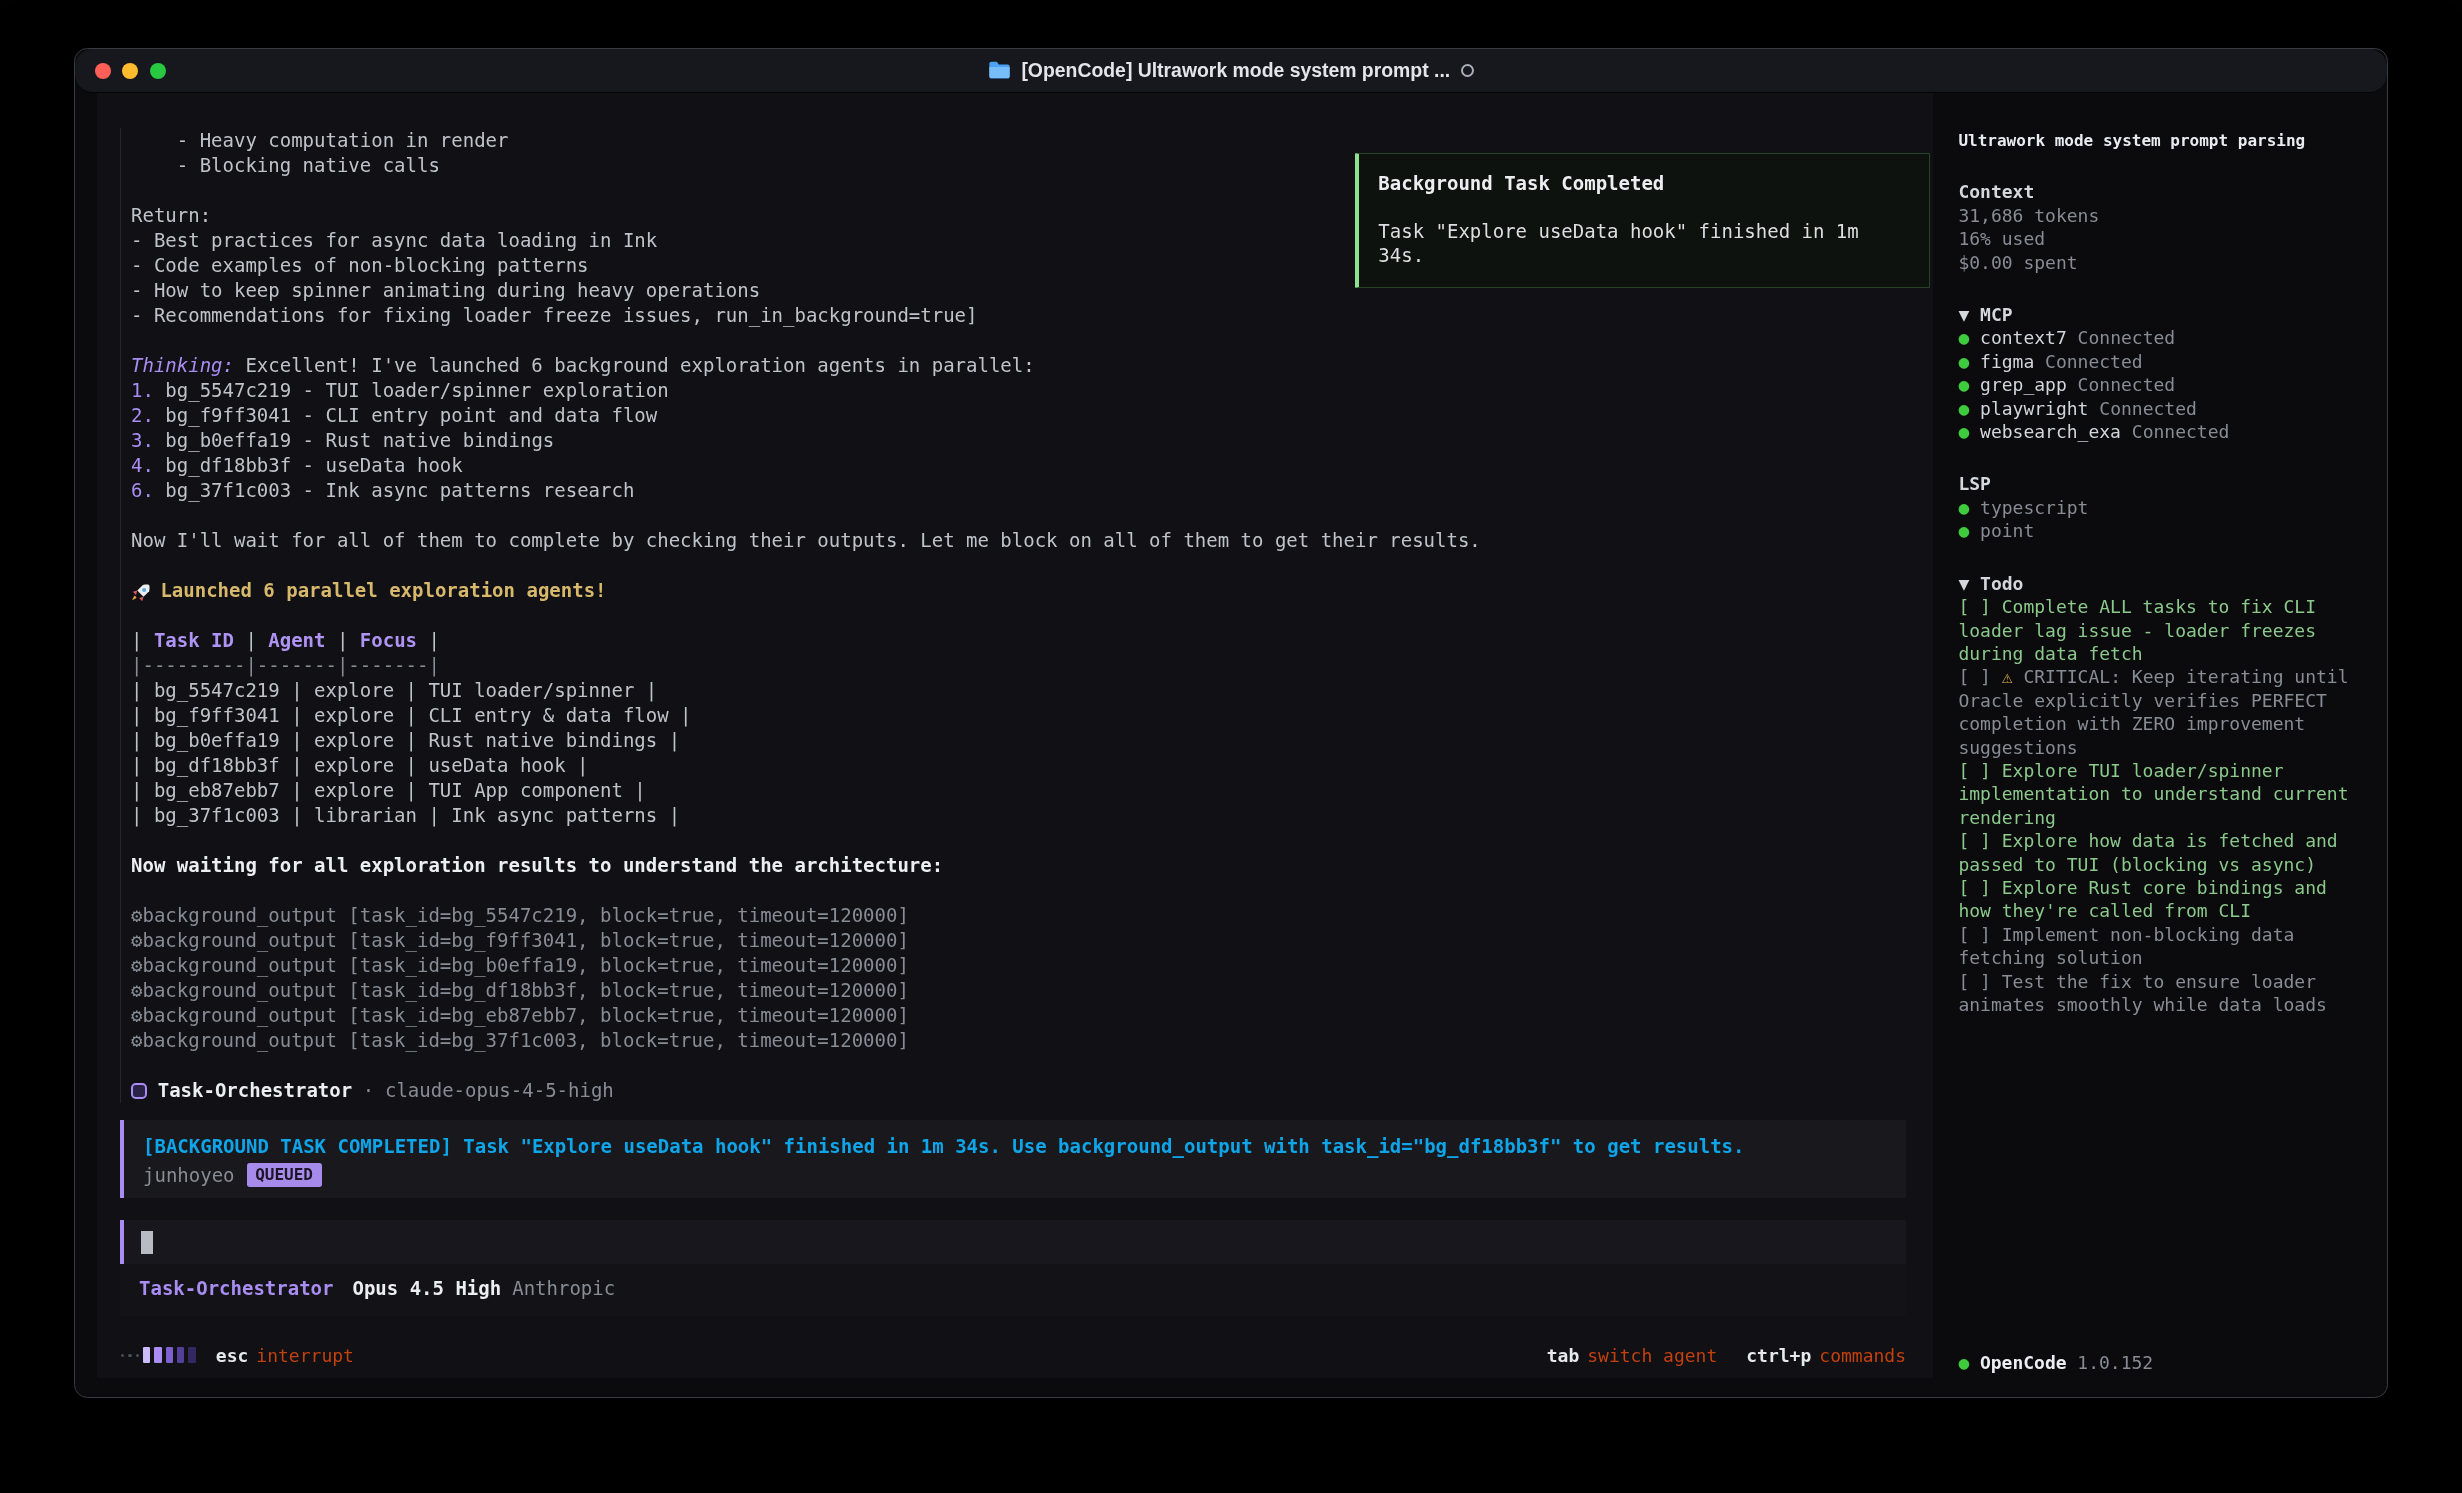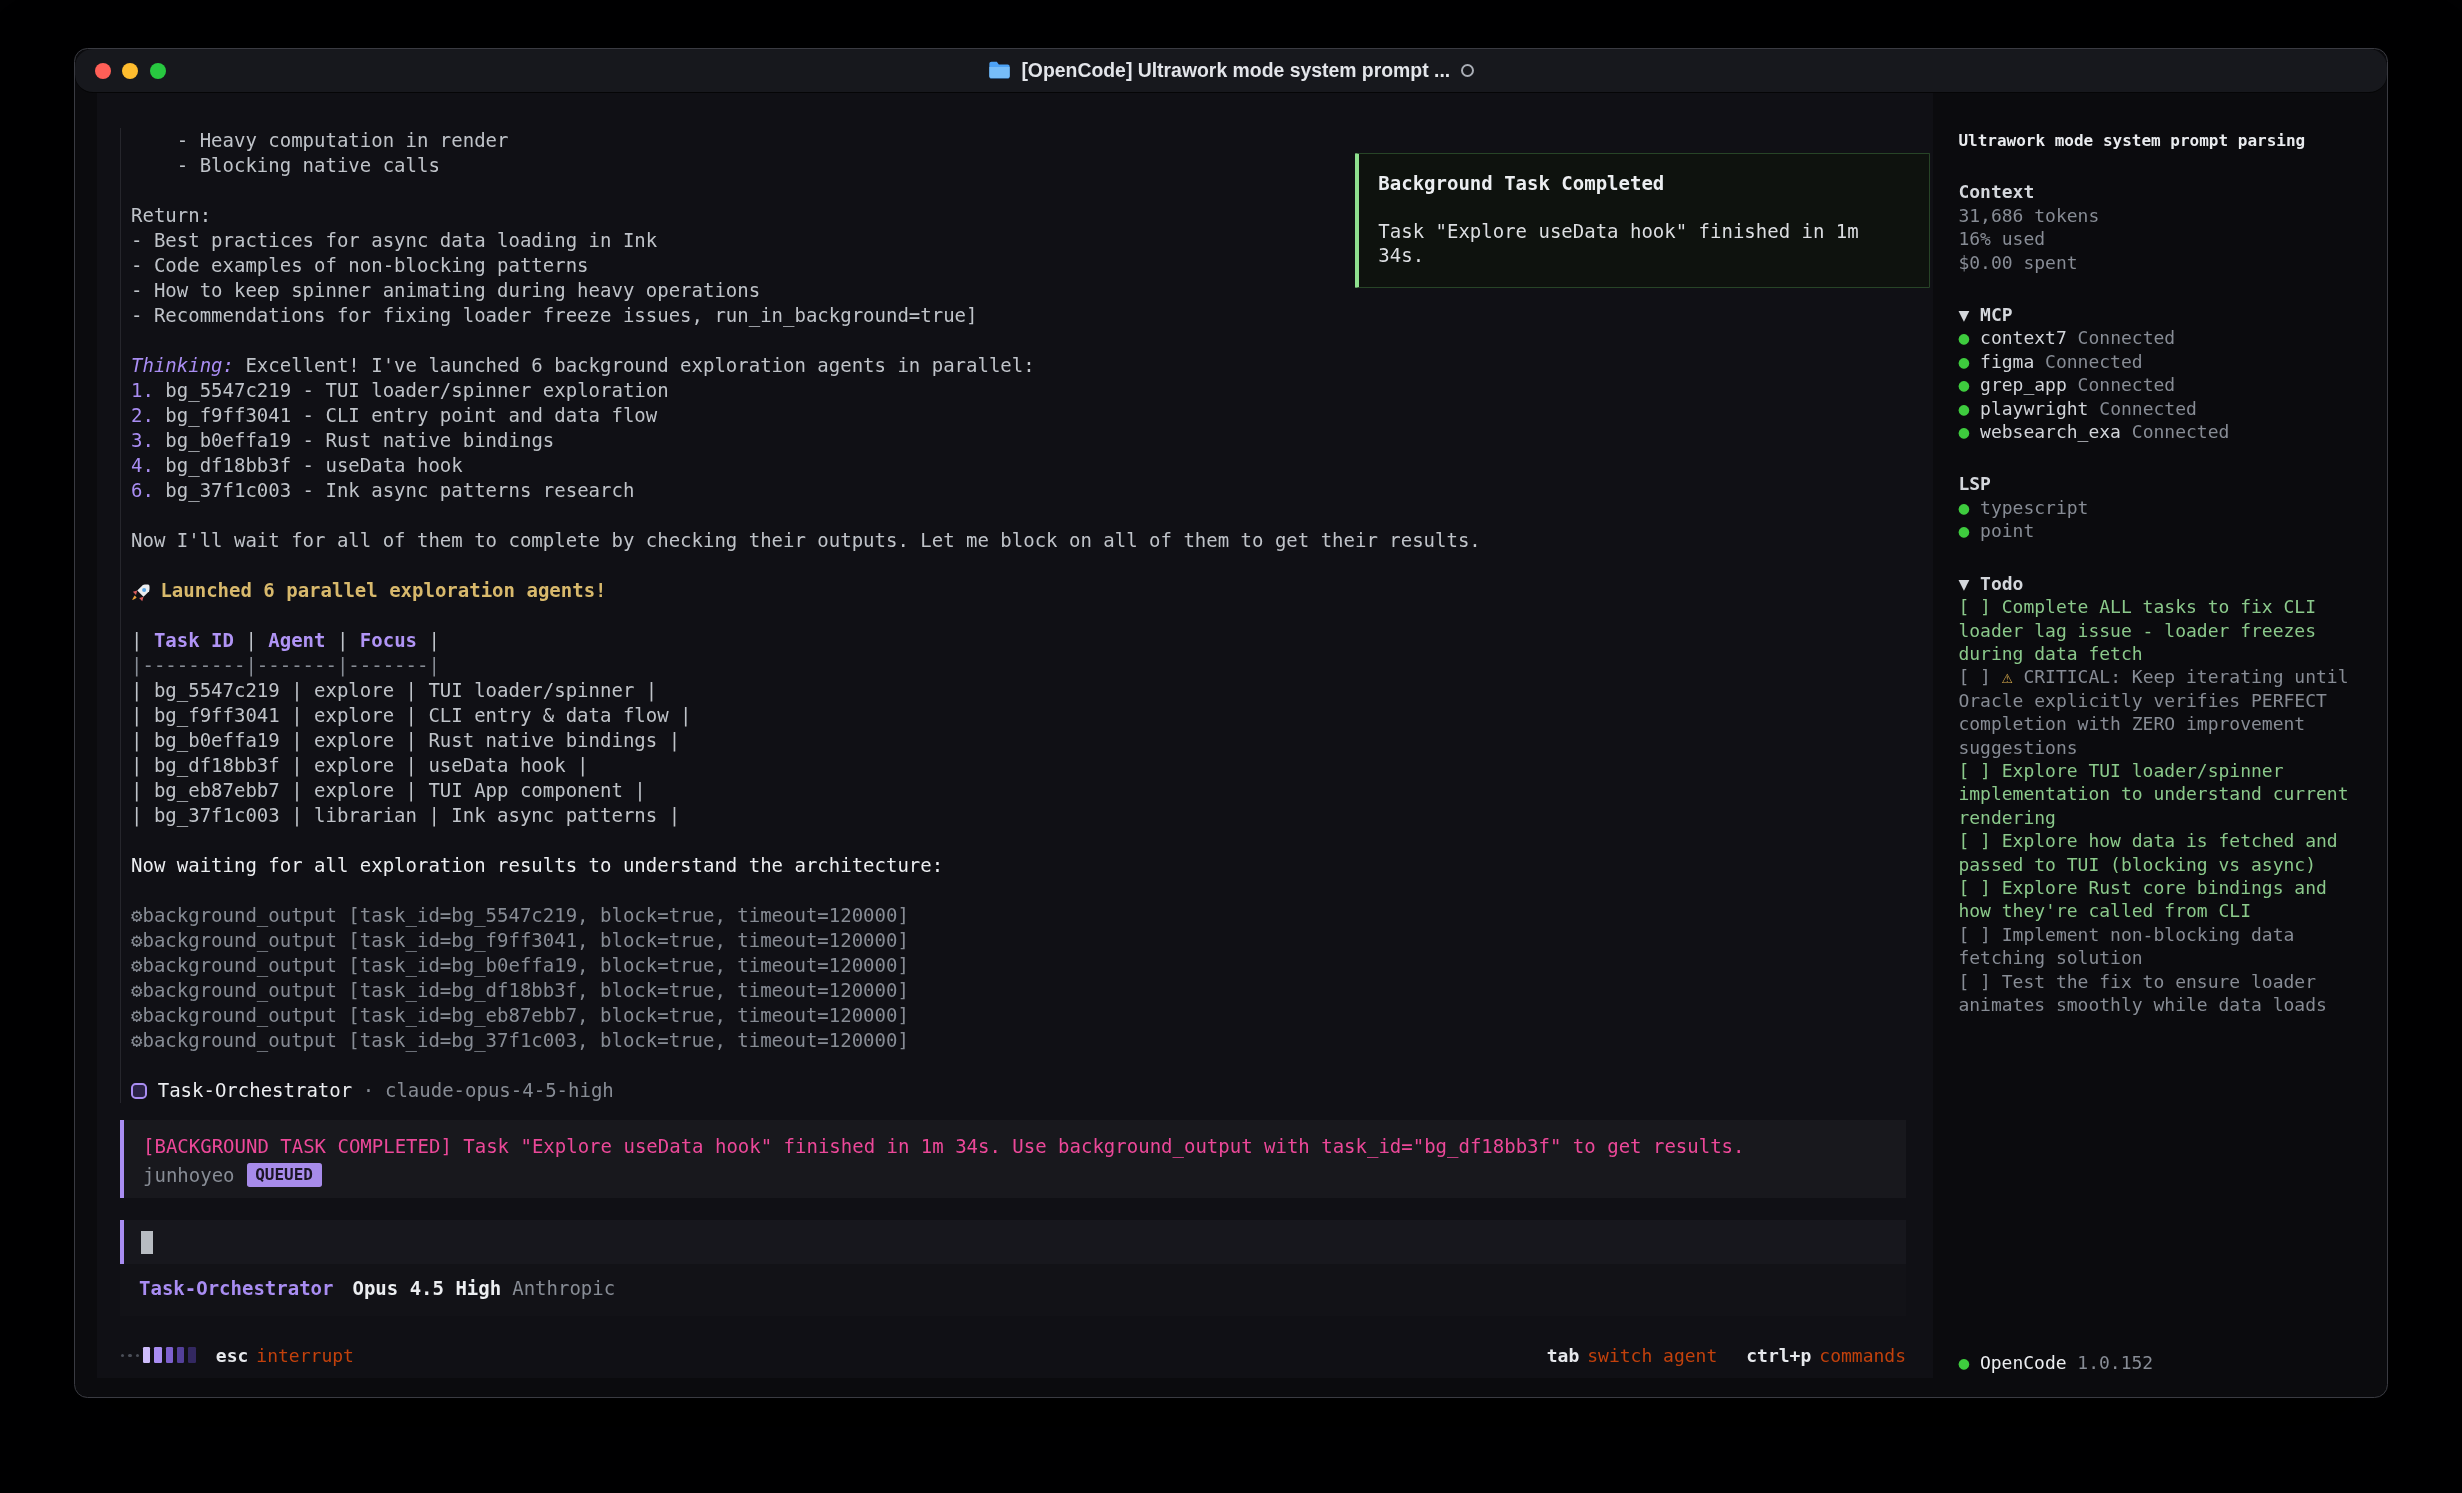--- a/index.html
+++ b/index.html
@@ -24,40 +24,40 @@
   .terminal{flex:1;min-height:0;overflow:hidden;position:relative;
     padding:35px 27px 0 23px;font-size:19px;line-height:25px;color:#bfc3c9;}
   .msg{border-left:1.3px solid #26262c;padding-left:10px;}
   .t-line{min-height:25px;white-space:pre-wrap;}
   .s-line{min-height:23.4px;white-space:pre-wrap;}
   
   .d{color:#878c95}
   .p{color:#a98df2}
   .pi{color:#a98df2;font-style:italic}
   .ph{color:#b094f5;font-weight:bold}
-  .w{color:#eceef1;font-weight:normal}
+  .w{color:#eceef1;font-weight:bold}
   .y{color:#d8b96c;font-weight:bold}
   .g{color:#8bc98b}
   .gb{color:#3ecb3e}
   .wt{color:#d2d5da}
   .warn{color:#e3b34f}
   
   .rocket-line{display:flex;align-items:flex-end;gap:9.4px;}
   .orch{display:flex;align-items:center;gap:10.7px;}
   .orch-icon{width:16px;height:16px;border:2.7px solid #a98df2;border-radius:4.7px;background:#2b2347;flex:none;}
   
   .toast{position:absolute;top:60px;right:2.7px;width:575px;background:#0e120e;
     border:0.7px solid #274427;border-left:4px solid #8fe08f;border-radius:1.3px;
     padding:17.4px 13.4px 20px 19px;font-size:19px;line-height:24px;z-index:5;}
   .toast-title{color:#eceef1;font-weight:bold;margin-bottom:24px;}
   .toast-body{color:#dcdee2;}
   
   .completed-box{margin-top:17.4px;background:#18181d;border-left:4px solid #a98df2;
     padding:13.4px 20px 10.7px 19px;}
-  .completed-msg{color:#ec4899;font-weight:normal;}
+  .completed-msg{color:#0ea5e9;font-weight:bold;}
   .completed-meta{margin-top:4px;display:flex;align-items:center;}
   .badge{display:inline-block;margin-left:12px;padding:1.3px 8.7px 2.7px;background:#a78bea;
     color:#1b1526;font-weight:bold;font-size:16px;border-radius:2.7px;line-height:20px;}
   
   .composer{margin-top:21.4px;background:#121217;}
   .composer-input{background:#17171d;border-left:4px solid #a98df2;padding:10.7px 17.4px;
     display:flex;align-items:center;min-height:44px;}
   .cursor{width:12px;height:23px;background:#b8bcc2;display:inline-block;}
   .composer-meta{padding:12px 17.4px 14.7px 19px;display:flex;align-items:center;gap:19px;font-size:19px;}
   .meta-agent{color:#a98df2;font-weight:bold;}

